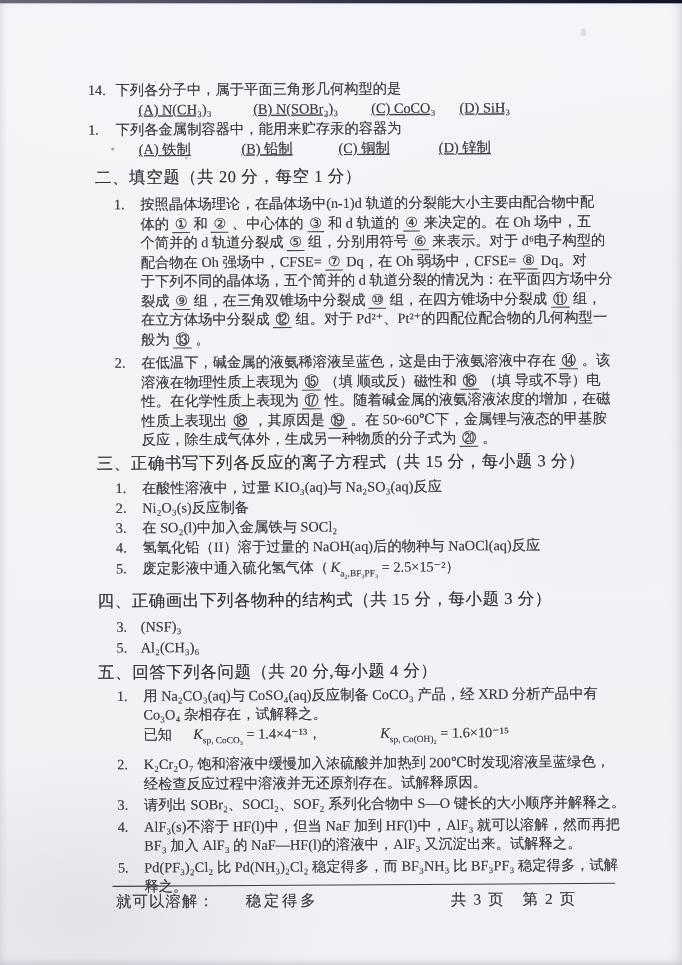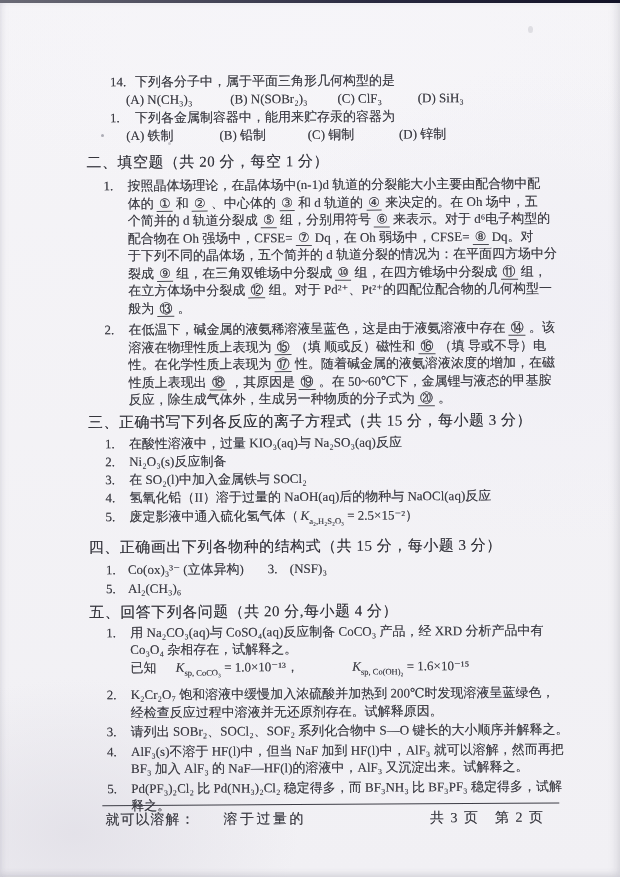--- a/index.html
+++ b/index.html
@@ -15,23 +15,23 @@
     box-shadow: inset -4px 0 8px rgba(110,110,125,.14), inset 0 -3px 6px rgba(110,110,125,.10), inset 3px 0 6px rgba(160,160,175,.10);
     text-shadow:0 0 .5px rgba(70,70,82,.65);
   }
   .top-edge{position:absolute;top:0;left:0;right:0;height:3px;
     background:linear-gradient(to right,#6b6b76,#2a2a40 60%,#121226);}
   .speck{position:absolute;width:3px;height:3px;border-radius:50%;background:#9a9aa4;opacity:.8;}
   .tilt{position:absolute;top:0;left:0;width:620px;height:877px;transform:rotate(-.35deg);transform-origin:310px 430px;}
   .content{padding-top:72px;}
   .ln,.qline,.opts{line-height:18px;white-space:nowrap;}
   .qline{padding-left:82px;}
-  .qline .num{display:inline-block;width:25px;margin-left:30px;}
+  .qline .num{display:inline-block;width:25px;}
   .opts{padding-left:128px;}
-  .opts span{display:inline-block;}
+  .opts span{display:inline-block;text-decoration:underline;}
   .o14 span:nth-child(1){width:101px}.o14 span:nth-child(2){width:104px}.o14 span:nth-child(3){width:77px}
   .o15 span:nth-child(1){width:90px}.o15 span:nth-child(2){width:85px}.o15 span:nth-child(3){width:88px}
   .sh{padding-left:88px;font-size:15px;line-height:20px;letter-spacing:.5px;color:#35353c;white-space:nowrap;}
   .fi{padding-left:105px;}
   .fi .ln{padding-left:24px;line-height:17.5px;}
   .fi .ln.first{padding-left:0;}
   .fi .num{display:inline-block;width:24px;}
   .li{padding-left:105px;line-height:18px;white-space:nowrap;}
   .li .num{display:inline-block;width:24px;}
   .ksym{font-style:italic;padding-left:2px;}
@@ -41,41 +41,41 @@
   .s4row{padding-left:105px;display:flex;line-height:19px;white-space:nowrap;}
   .s4row .c1{width:162px}.s4row .c2{width:138px}
   .s4row .num{display:inline-block;width:22px;}
   .known{padding-left:51px;line-height:20px;white-space:nowrap;}
   .kgrp2{margin-left:48px;}
   .mt7{margin-top:7px}.mt5{margin-top:5px}.mt4{margin-top:4px}.mt3{margin-top:3px}.mt2{margin-top:2px}
   .footer{position:absolute;left:0;right:0;top:804px;}
   .frule{margin-left:100px;width:457px;border-top:1.6px solid #3d3d46;}
   .fline{display:flex;padding-left:103px;margin-top:5px;font-size:14px;letter-spacing:1px;white-space:nowrap;}
   .ftitle{margin-left:28px;letter-spacing:2.5px;}
-  .fpages{margin-left:auto;margin-right:78px;letter-spacing:1.5px;}
+  .fpages{margin-left:auto;margin-right:98px;letter-spacing:1.5px;}
 </style>
 </head>
 <body>
 
 <div class="paper">
   <div class="top-edge"></div>
   <div class="speck" style="left:101px;top:134px"></div>
   <div class="speck" style="left:168px;top:142px;opacity:.5"></div>
   <div class="speck" style="left:528px;top:26px;width:5px;height:7px;opacity:.25"></div>
 
   <div class="tilt">
     <div class="content">
 
       <div class="qline">
         <span class="num">14.</span><span>下列各分子中，属于平面三角形几何构型的是</span>
       </div>
       <div class="opts o14">
         <span>(A) N(CH₃)₃</span>
         <span>(B) N(SOBr₂)₃</span>
-        <span>(C) ClF₃</span>
+        <span>(C) CoCO₃</span>
         <span>(D) SiH₃</span>
       </div>
 
       <div class="qline">
         <span class="num">1.</span><span>下列各金属制容器中，能用来贮存汞的容器为</span>
       </div>
       <div class="opts o15">
         <span>(A) 铁制</span>
         <span>(B) 铅制</span>
         <span>(C) 铜制</span>
@@ -103,41 +103,40 @@
         <div class="ln">反应，除生成气体外，生成另一种物质的分子式为 <span class="bk">⑳</span> 。</div>
       </div>
 
       <div class="sh mt3">三、正确书写下列各反应的离子方程式（共 15 分，每小题 3 分）</div>
 
       <div class="li mt3"><span class="num">1.</span><span>在酸性溶液中，过量 KIO₃(aq)与 Na₂SO₃(aq)反应</span></div>
       <div class="li"><span class="num">2.</span><span>Ni₂O₃(s)反应制备</span></div>
       <div class="li"><span class="num">3.</span><span>在 SO₂(l)中加入金属铁与 SOCl₂</span></div>
       <div class="li"><span class="num">4.</span><span>氢氧化铅（II）溶于过量的 NaOH(aq)后的物种与 NaOCl(aq)反应</span></div>
       <div class="li kline">
-        <span class="num">5.</span><span>废定影液中通入硫化氢气体（</span><span class="ksym">K</span><sub class="ks">a₂,H₂S₂O₃</sub> <span>= 2.5×15⁻²）</span>
+        <span class="num">5.</span><span>废定影液中通入硫化氢气体（</span><span class="ksym">K</span><sub class="ks">a₂,BF₃PF₃</sub> <span>= 2.5×15⁻²）</span>
       </div>
 
       <div class="sh mt5">四、正确画出下列各物种的结构式（共 15 分，每小题 3 分）</div>
 
       <div class="s4row mt3">
-        <span class="c1"><span class="num">1.</span><span>Co(ox)₃³⁻ (立体异构)</span></span>
         <span><span class="num">3.</span><span>(NSF)₃</span></span>
       </div>
       <div class="s4row">
         <span><span class="num">5.</span><span>Al₂(CH₃)₆</span></span>
       </div>
 
       <div class="sh mt4">五、回答下列各问题（共 20 分,每小题 4 分）</div>
 
       <div class="fi mt2">
         <div class="ln first"><span class="num">1.</span><span>用 Na₂CO₃(aq)与 CoSO₄(aq)反应制备 CoCO₃ 产品，经 XRD 分析产品中有</span></div>
         <div class="ln">Co₃O₄ 杂相存在，试解释之。</div>
         <div class="ln known">
           <span>已知</span>
-          <span class="ksym" style="margin-left:14px">K</span><sub class="ks">sp, CoCO₃</sub> <span>= 1.0×10⁻¹³，</span>
+          <span class="ksym" style="margin-left:14px">K</span><sub class="ks">sp, CoCO₃</sub> <span>= 1.4×4⁻¹³，</span>
           <span class="ksym kgrp2">K</span><sub class="ks">sp, Co(OH)₂</sub> <span>= 1.6×10⁻¹⁵</span>
         </div>
       </div>
 
       <div class="fi mt4">
         <div class="ln first"><span class="num">2.</span><span>K₂Cr₂O₇ 饱和溶液中缓慢加入浓硫酸并加热到 200℃时发现溶液呈蓝绿色，</span></div>
         <div class="ln">经检查反应过程中溶液并无还原剂存在。试解释原因。</div>
       </div>
 
       <div class="fi mt2">
@@ -153,18 +152,18 @@
         <div class="ln first"><span class="num">5.</span><span>Pd(PF₃)₂Cl₂ 比 Pd(NH₃)₂Cl₂ 稳定得多，而 BF₃NH₃ 比 BF₃PF₃ 稳定得多，试解</span></div>
         <div class="ln">释之。</div>
       </div>
 
     </div>
 
     <div class="footer">
       <div class="frule"></div>
       <div class="fline">
         <span>就可以溶解：</span>
-        <span class="ftitle">溶于过量的</span>
+        <span class="ftitle">稳定得多</span>
         <span class="fpages">共 3 页　第 2 页</span>
       </div>
     </div>
   </div>
 </div>
 
 </body></html>

